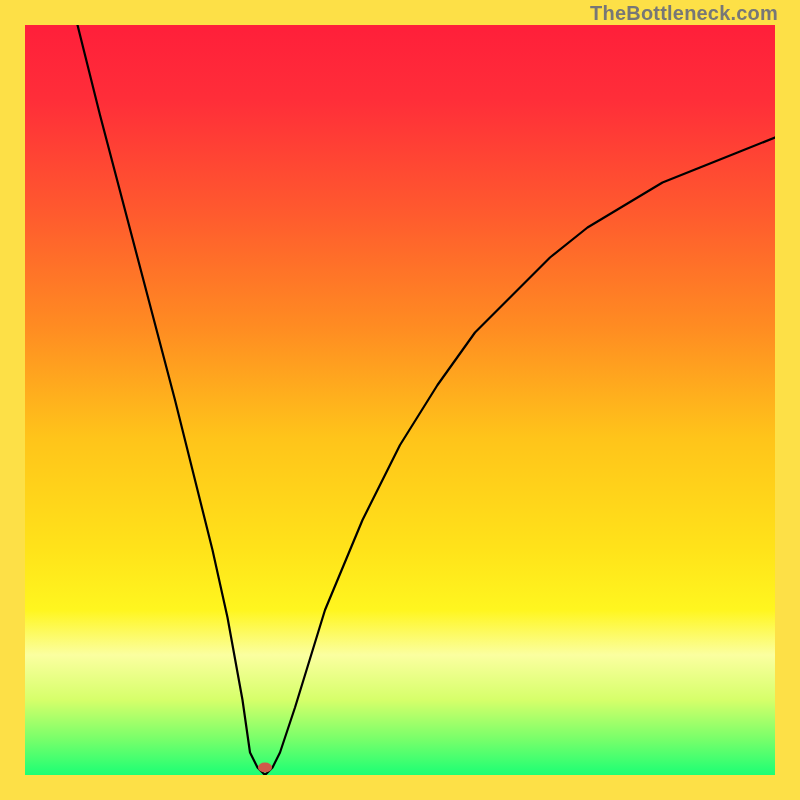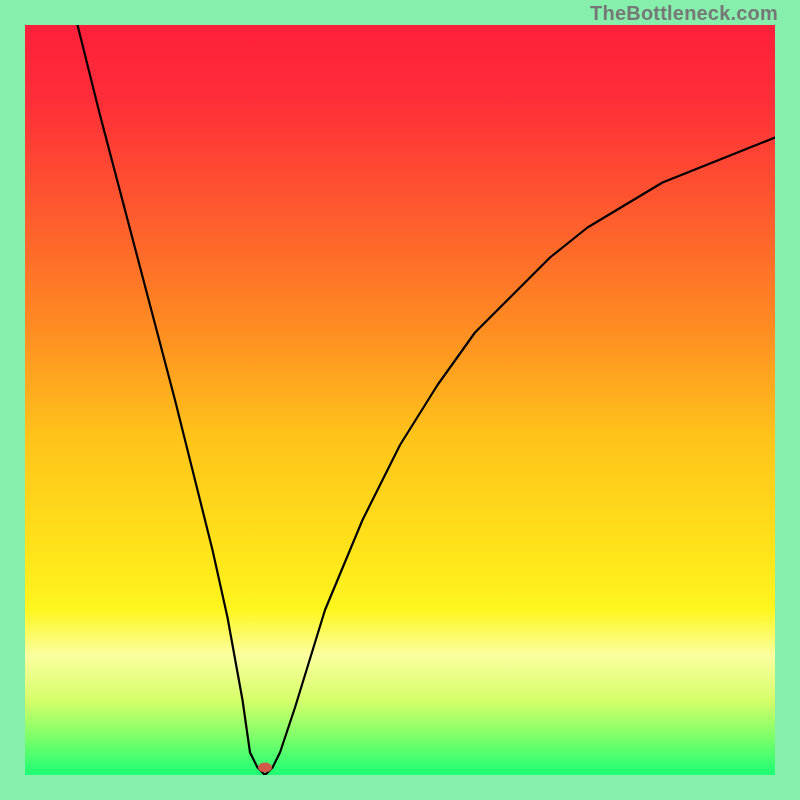--- a/index.html
+++ b/index.html
@@ -10,21 +10,21 @@
     background: #000;
     font-family: Arial, Helvetica, sans-serif;
     overflow: hidden;
   }
   .frame {
     position: absolute;
     top: 0;
     left: 0;
     width: 800px;
     height: 800px;
-    background: #86efac;
+    background: #fde047;
   }
   .watermark {
     position: absolute;
     top: 2px;
     right: 22px;
     color: #777;
     font-size: 20px;
     font-weight: 600;
     letter-spacing: 0.2px;
     user-select: none;

